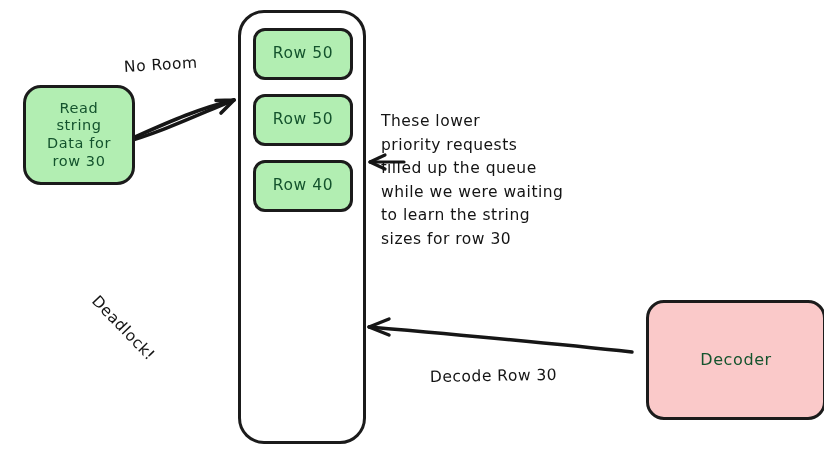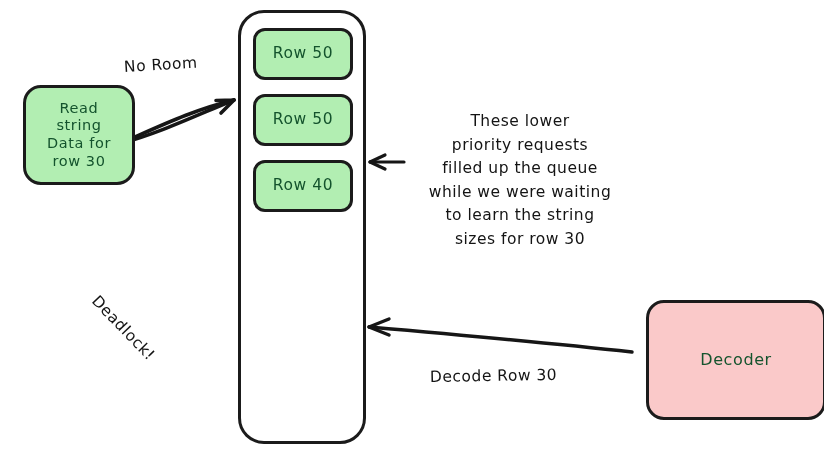--- a/index.html
+++ b/index.html
@@ -139,26 +139,26 @@
 
   #label-decode-row {
     left: 430px;
     top: 368px;
     font-size: 15.5px;
     transform: rotate(-1deg);
     transform-origin: left center;
   }
 
   #note-queue-filled {
-    left: 395px;
+    left: 381px;
     top: 110px;
     width: 250px;
     font-size: 15.5px;
     line-height: 1.52;
-    text-align: center;
+    text-align: left;
   }
 </style>
 </head>
 <body>
 
 <div id="canvas">
 
   <svg class="layer-svg" viewBox="0 0 824 456" xmlns="http://www.w3.org/2000/svg">
     <defs>
       <marker id="ah" markerWidth="11" markerHeight="11" refX="2.2" refY="4.2" orient="auto" markerUnits="strokeWidth">

